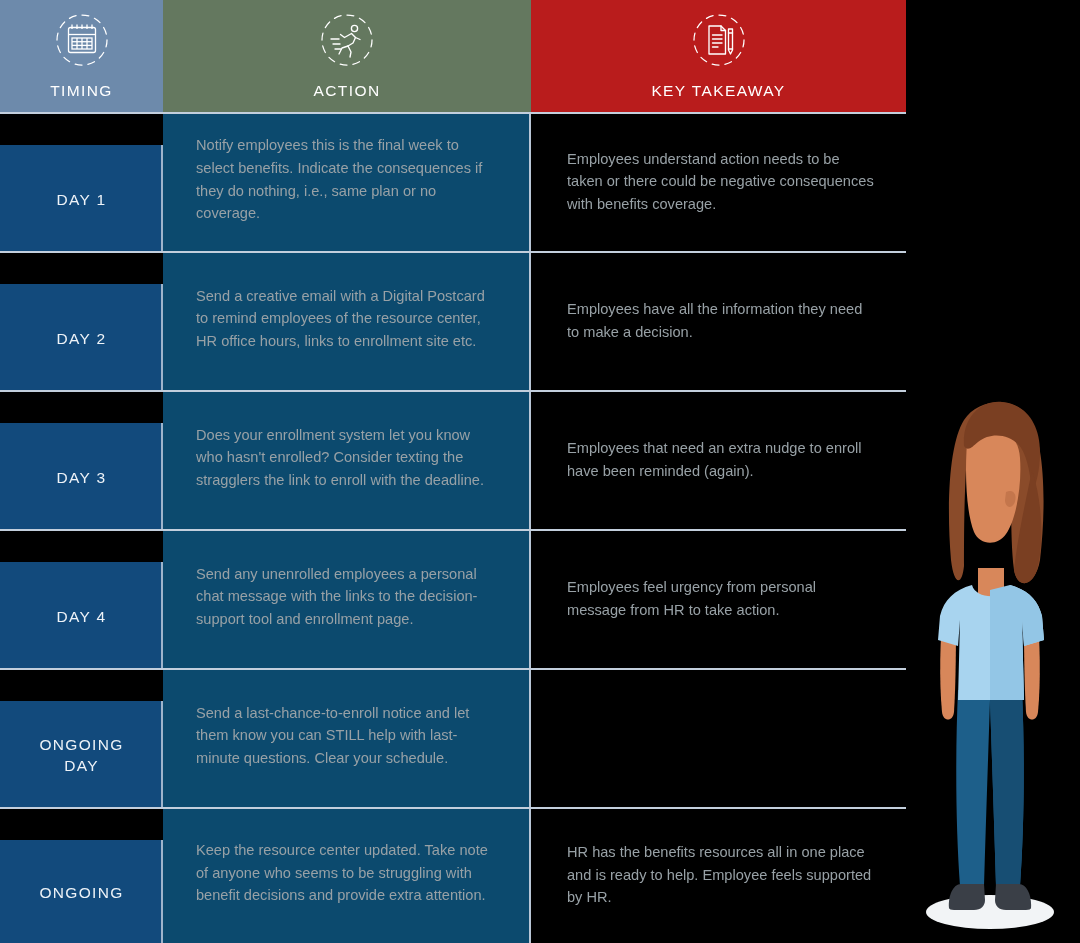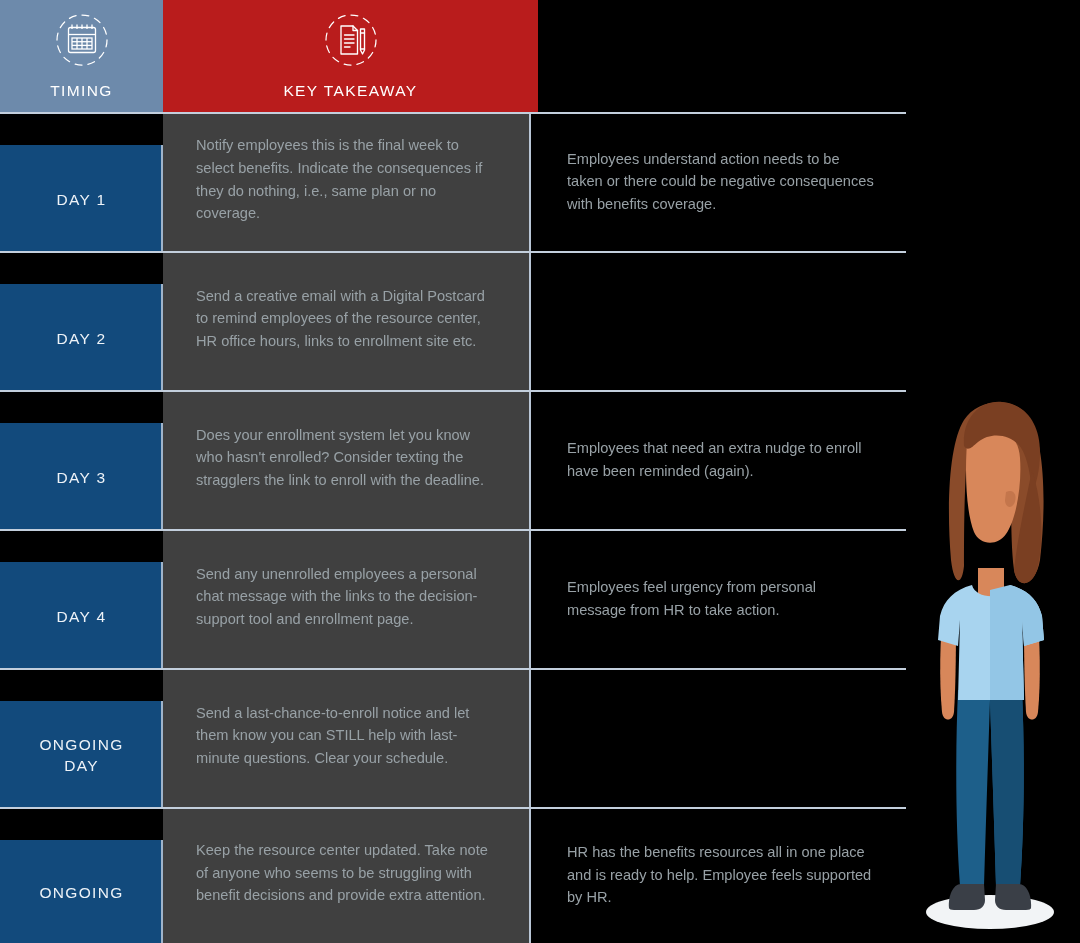--- a/index.html
+++ b/index.html
@@ -50,21 +50,21 @@
   .cell.timing .tlabel {
     color: #eef3f8; font-size: 15.5px; letter-spacing: 1.3px;
     line-height: 21px; font-weight: 400;
   }
   .cell.timing::after {
     content: ""; position: absolute; right: 0; top: 0;
     width: 2px; height: 100%; background: #9fb4cb;
   }
 
   .cell.action {
-    width: 368px; background: #404040; padding: 0 34px 8px 33px;
+    width: 368px; background: #0c4a6e; padding: 0 34px 8px 33px;
   }
   .cell.action::after {
     content: ""; position: absolute; right: 0; top: 0;
     width: 2px; height: 100%; background: #b9c6d6;
   }
 
   .cell.takeaway {
     width: 375px; background: #000000; padding: 0 28px 4px 36px;
   }
 
@@ -104,20 +104,41 @@
               <line x1="29" y1="26" x2="29" y2="37"></line>
               <line x1="34" y1="26" x2="34" y2="37"></line>
               <line x1="19" y1="29.7" x2="39" y2="29.7"></line>
               <line x1="19" y1="33.4" x2="39" y2="33.4"></line>
             </g>
           </svg>
         </div>
         <div class="hlabel">TIMING</div>
       </div>
 
+      <div class="hcell action">
+        <div class="icon-wrap">
+          <svg width="58" height="58" viewBox="0 0 58 58">
+            <g fill="none" stroke="#ffffff" stroke-width="1.25" stroke-linecap="round" stroke-dasharray="7 6">
+              <circle cx="29" cy="28" r="25"></circle>
+            </g>
+            <g fill="none" stroke="#ffffff" stroke-width="1.35" stroke-linecap="round" stroke-linejoin="round">
+              <circle cx="36.5" cy="16.5" r="3.1"></circle>
+              <path d="M33.5 21.5 L26.5 25.5 L22.5 22.5"></path>
+              <path d="M33.5 21.5 L37.5 25.5 L35 31 L30 34"></path>
+              <path d="M30 34 L33 40 L32 45"></path>
+              <path d="M30 34 L24 36 L21 42"></path>
+              <path d="M37.5 25.5 L42 27.5"></path>
+              <line x1="13" y1="27" x2="21" y2="27"></line>
+              <line x1="15" y1="32" x2="22" y2="32"></line>
+              <line x1="17" y1="37" x2="23" y2="37"></line>
+            </g>
+          </svg>
+        </div>
+        <div class="hlabel">ACTION</div>
+      </div>
 
       <div class="hcell takeaway">
         <div class="icon-wrap">
           <svg width="58" height="58" viewBox="0 0 58 58">
             <g fill="none" stroke="#ffffff" stroke-width="1.25" stroke-linecap="round" stroke-dasharray="7 6">
               <circle cx="29" cy="28" r="25"></circle>
             </g>
             <g fill="none" stroke="#ffffff" stroke-width="1.35" stroke-linejoin="round" stroke-linecap="round">
               <path d="M19 14 H31 L35.5 18.5 V42 H19 Z"></path>
               <path d="M31 14 V18.5 H35.5"></path>
@@ -152,20 +173,23 @@
         <div class="sep"></div>
       </div>
 
       <div class="row" style="height:139px">
         <div class="cell timing">
           <span class="tlabel">DAY 2</span>
         </div>
         <div class="cell action">
           <span class="body-text">Send a creative email with a Digital Postcard to remind employees of the resource center, HR office hours, links to enrollment site etc.</span>
         </div>
+        <div class="cell takeaway">
+          <span class="body-text">Employees have all the information they need to make a decision.</span>
+        </div>
         <div class="sep"></div>
       </div>
 
       <div class="row" style="height:139px">
         <div class="cell timing">
           <span class="tlabel">DAY 3</span>
         </div>
         <div class="cell action">
           <span class="body-text">Does your enrollment system let you know who hasn't enrolled? Consider texting the stragglers the link to enroll with the deadline.</span>
         </div>

